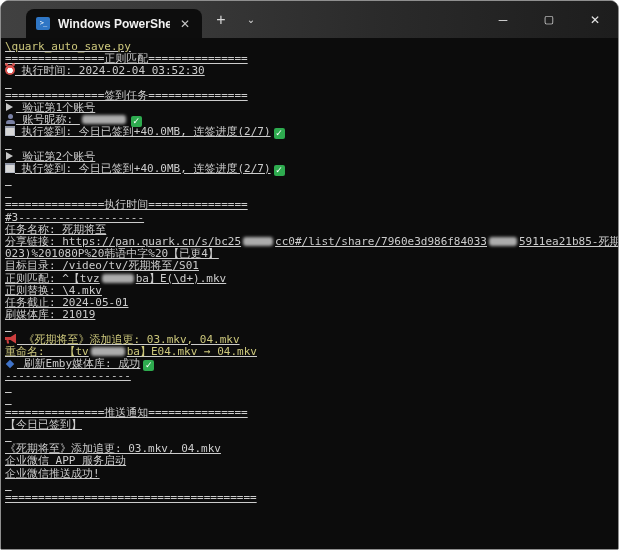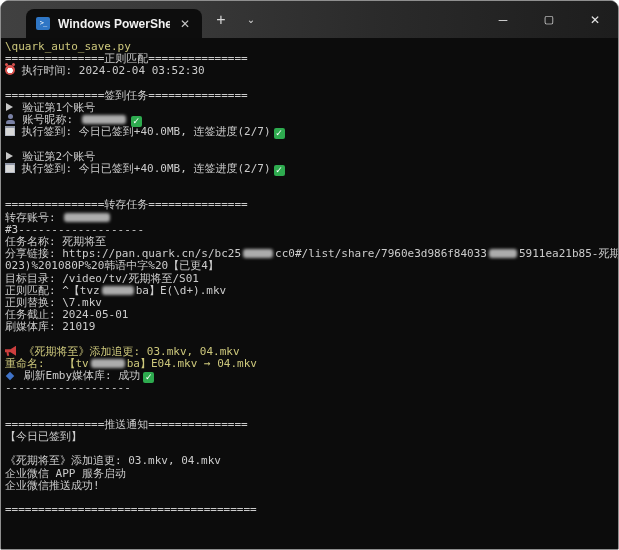--- a/index.html
+++ b/index.html
@@ -41,21 +41,21 @@
   .win-btn{width:46px;height:37px;display:flex;align-items:center;justify-content:center;
     color:#e6e6e6;font-size:12px;font-family:"Liberation Sans",sans-serif;}
   .win-btn.max{font-size:11px;}
   
   .terminal{
     position:absolute;top:37px;left:0;right:0;bottom:0;
     background:var(--background,#0c0c0c);
     padding:3px 0 0 4px;overflow:hidden;
     font-size:11px;line-height:12.2px;color:var(--text,#cccccc);
   }
-  .line{white-space:pre;height:12.2px;}
+  .line{white-space:pre;height:12.2px;text-decoration:underline;}
   .t{}
   .t.yellow{color:var(--yellow,#cdc87c);}
   .redact{
     display:inline-block;height:9px;background:#c9c9c9;border-radius:3px;
     filter:blur(1.6px);opacity:.85;vertical-align:-1px;margin:0 2px;
   }
   .ic{display:inline-block;vertical-align:-1px;position:relative;}
   .play-icon{width:0;height:0;border-left:7px solid #c6c6c6;
     border-top:4px solid transparent;border-bottom:4px solid transparent;margin:0 3px 0 1px;vertical-align:0;}
   .alarm-clock-icon{width:10px;height:10px;border-radius:50%;
@@ -105,29 +105,28 @@
       <div class="line">&nbsp;</div>
       <div class="line"><span class="t ">===============签到任务===============</span></div>
       <div class="line"><span class="ic play-icon"></span><span class="t "> 验证第1个账号</span></div>
       <div class="line"><span class="ic person-icon"></span><span class="t "> 账号昵称: </span><span class="redact" style="width: 44px;"></span><span class="ic check-icon">✓</span></div>
       <div class="line"><span class="ic calendar-icon"></span><span class="t "> 执行签到: 今日已签到+40.0MB, 连签进度(2/7)</span><span class="ic check-icon">✓</span></div>
       <div class="line">&nbsp;</div>
       <div class="line"><span class="ic play-icon"></span><span class="t "> 验证第2个账号</span></div>
       <div class="line"><span class="ic calendar-icon"></span><span class="t "> 执行签到: 今日已签到+40.0MB, 连签进度(2/7)</span><span class="ic check-icon">✓</span></div>
       <div class="line">&nbsp;</div>
       <div class="line">&nbsp;</div>
-      <div class="line"><span class="t ">===============转存任务===============</span></div>
-      <div class="line"><span class="t ">转存账号: </span><span class="redact" style="width: 46px;"></span></div>
+      <div class="line"><span class="t ">===============执行时间===============</span></div>
       <div class="line"><span class="t ">#3-------------------</span></div>
       <div class="line"><span class="t ">任务名称: 死期将至</span></div>
       <div class="line"><span class="t ">分享链接: https://pan.quark.cn/s/bc25</span><span class="redact" style="width: 30px;"></span><span class="t ">cc0#/list/share/7960e3d986f84033</span><span class="redact" style="width: 28px;"></span><span class="t ">5911ea21b85-死期将至(2</span></div>
       <div class="line"><span class="t ">023)%201080P%20韩语中字%20【已更4】</span></div>
       <div class="line"><span class="t ">目标目录: /video/tv/死期将至/S01</span></div>
       <div class="line"><span class="t ">正则匹配: ^【tvz</span><span class="redact" style="width: 32px;"></span><span class="t ">ba】E(\d+).mkv</span></div>
-      <div class="line"><span class="t ">正则替换: \7.mkv</span></div>
+      <div class="line"><span class="t ">正则替换: \4.mkv</span></div>
       <div class="line"><span class="t ">任务截止: 2024-05-01</span></div>
       <div class="line"><span class="t ">刷媒体库: 21019</span></div>
       <div class="line">&nbsp;</div>
       <div class="line"><span class="ic megaphone-icon"></span><span class="t yellow"> 《死期将至》添加追更: 03.mkv, 04.mkv</span></div>
       <div class="line"><span class="t yellow">重命名:   【tv</span><span class="redact" style="width: 34px;"></span><span class="t yellow">ba】E04.mkv → 04.mkv</span></div>
       <div class="line"><span class="ic blue-diamond-icon"></span><span class="t "> 刷新Emby媒体库: 成功</span><span class="ic check-icon">✓</span></div>
       <div class="line"><span class="t ">-------------------</span></div>
       <div class="line">&nbsp;</div>
       <div class="line">&nbsp;</div>
       <div class="line"><span class="t ">===============推送通知===============</span></div>

